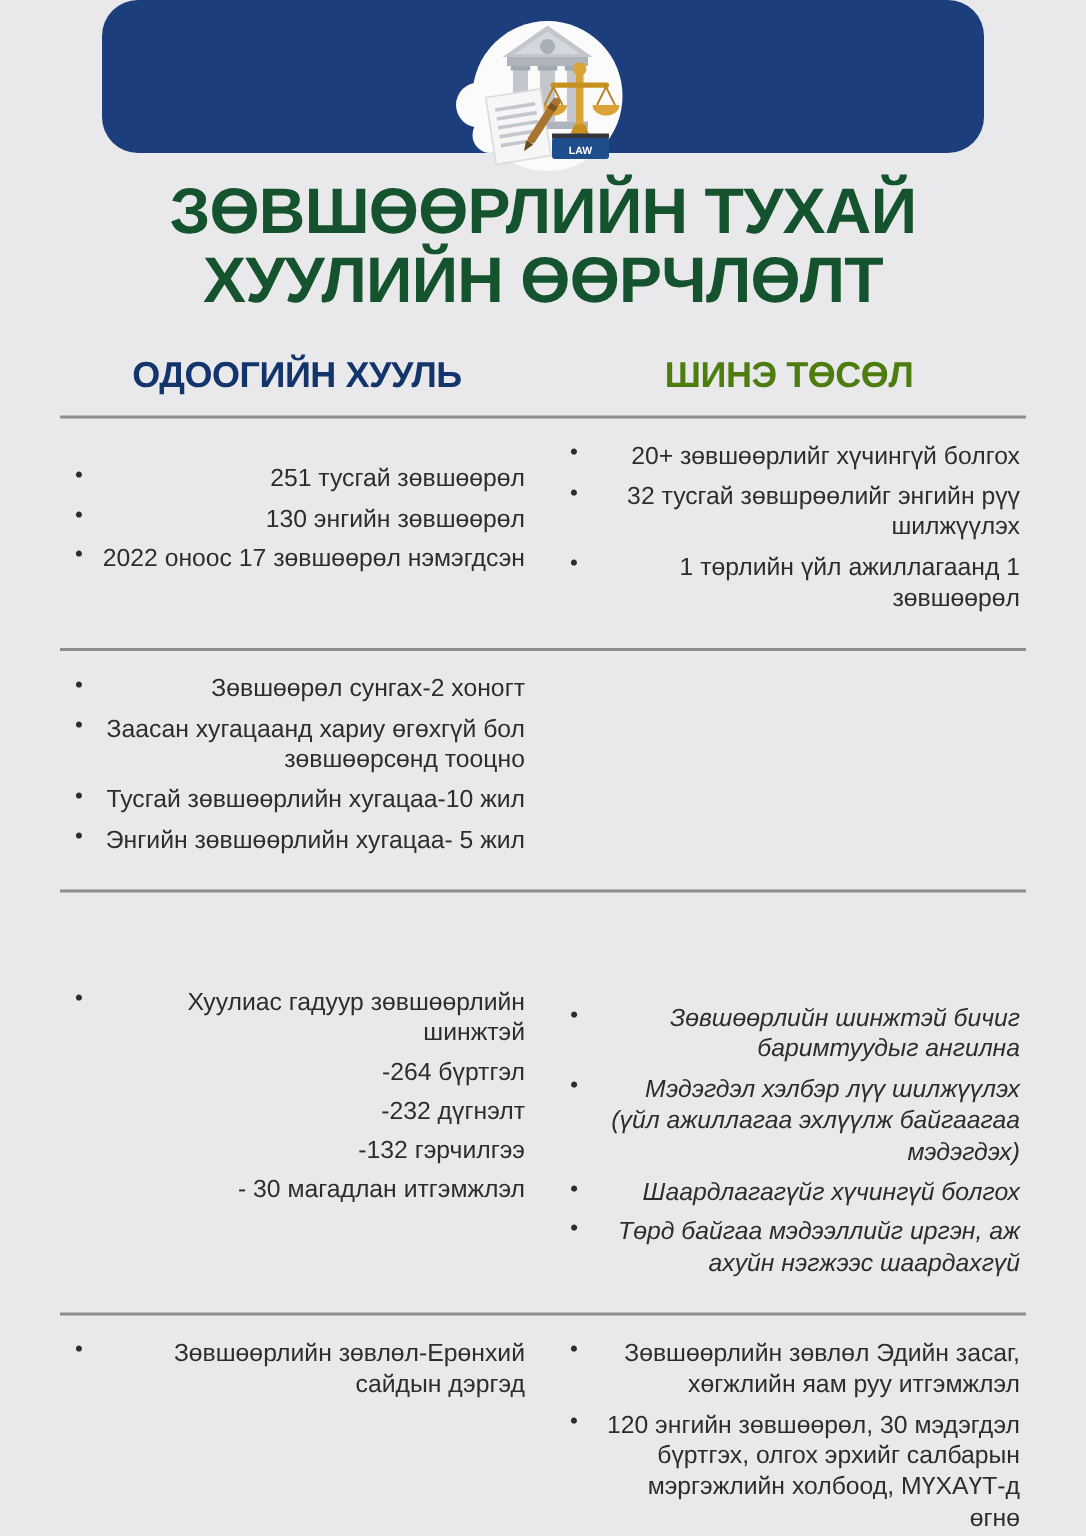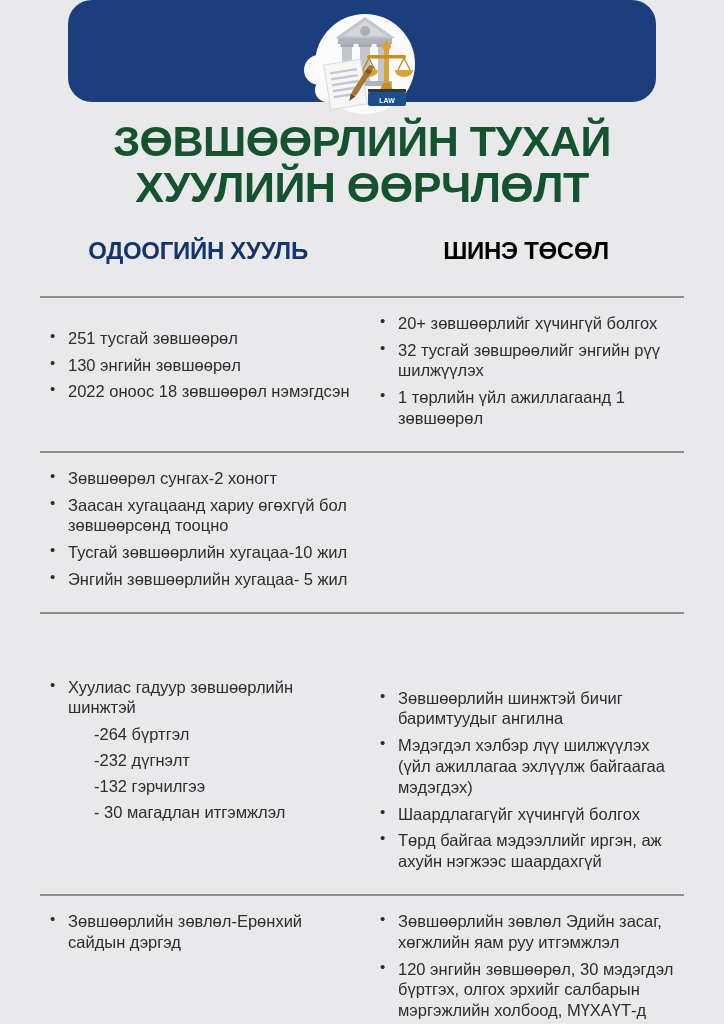--- a/index.html
+++ b/index.html
@@ -21,42 +21,43 @@
     width:130px;height:112px;
   }
   .title{
     text-align:center;color:#14532d;font-weight:bold;
     font-size:43px;line-height:1.08;letter-spacing:-0.5px;
     margin-top:16px;
   }
   
   .col-headers{
     display:grid;grid-template-columns:1fr 1fr;column-gap:12px;
-    margin:26px 40px 0;padding-bottom:31px;
+    margin:26px 40px 0;padding-bottom:12px;
     border-bottom:2px solid #8d8d8d;
   }
   .col-headers h2{
     margin:0;text-align:center;font-size:24px;font-weight:bold;
     letter-spacing:-0.3px;
   }
   .col-h-left{color:#14356b;}
-  .col-h-right{color:#000000;}
+  .col-h-right{color:#4d7c0f;}
   
   .comparison{margin:0 40px;}
   .row{
     display:grid;grid-template-columns:1fr 1fr;column-gap:16px;
     border-bottom:2px solid #8d8d8d;
+    text-align:right;
   }
   .cell{padding:15px 4px 16px;}
   .row-1{min-height:139px;}
   .row-2{min-height:146px;}
   .row-3{min-height:221px;margin-top:48px;}
   .row-4{min-height:129px;}
   .row-1 .cell-left{padding-top:30px;}
-  .row-3 .cell-right{padding-top:26px;}
+  .row-3 .cell-right{padding-top:26px;font-style:italic;}
   ul{list-style:none;margin:0;padding:0;}
   li{
     position:relative;padding-left:24px;
     font-size:16.5px;line-height:1.26;color:#2d2d2d;
     margin-bottom:6px;
   }
   li::before{
     content:"\2022";position:absolute;left:6px;top:-1px;
     color:#2d2d2d;font-size:15px;
   }
@@ -134,21 +135,21 @@
   <h2 class="col-h-right">ШИНЭ ТӨСӨЛ</h2>
 </div>
 
 <div class="comparison">
 
   <div class="row row-1">
     <div class="cell cell-left">
       <ul>
         <li>251 тусгай зөвшөөрөл</li>
         <li>130 энгийн зөвшөөрөл</li>
-        <li>2022 оноос 18 зөвшөөрөл нэмэгдсэн</li>
+        <li>2022 оноос 17 зөвшөөрөл нэмэгдсэн</li>
       </ul>
     </div>
     <div class="cell cell-right">
       <ul>
         <li>20+ зөвшөөрлийг хүчингүй болгох</li>
         <li>32 тусгай зөвшрөөлийг  энгийн рүү шилжүүлэх</li>
         <li>1 төрлийн үйл ажиллагаанд 1 зөвшөөрөл</li>
       </ul>
     </div>
   </div>

